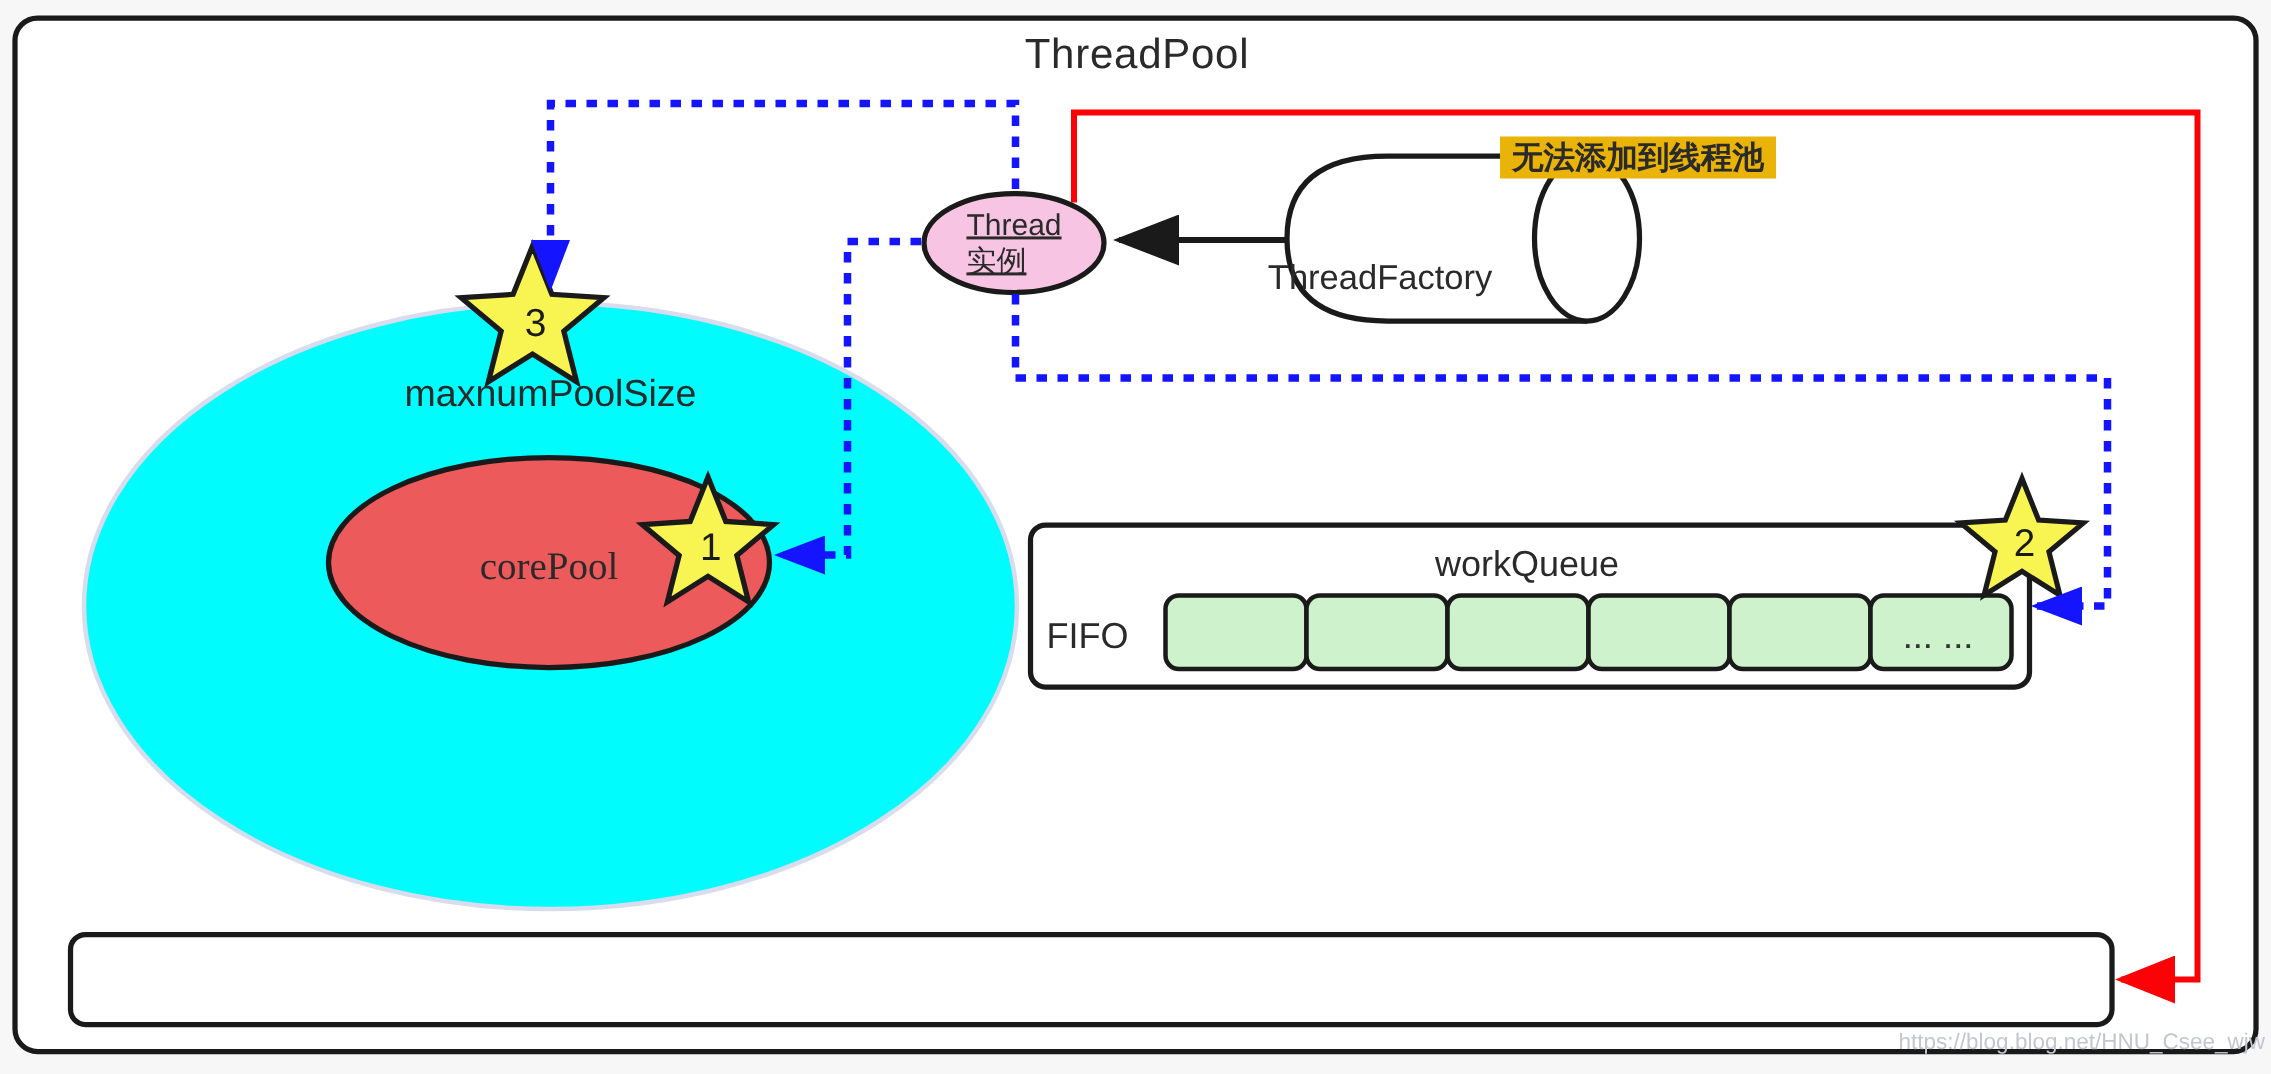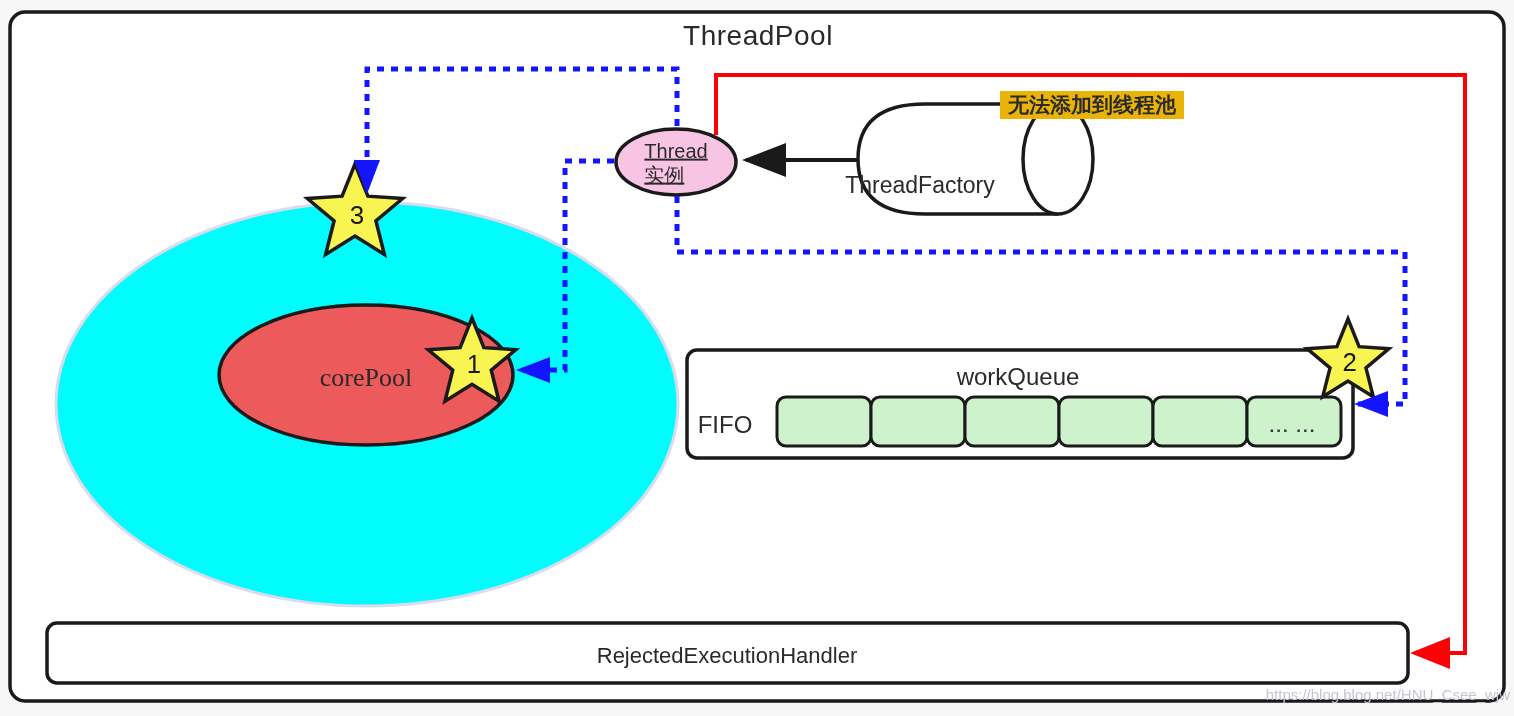--- a/index.html
+++ b/index.html
@@ -81,33 +81,33 @@
 
     <polyline points="677,126 677,69 367,69 367,190" fill="none" stroke-width="5" stroke-dasharray="7 7" marker-end="url(#arrBlue)" stroke="#1414ff"></polyline>
     <polyline points="614,161 565,161 565,370 520,370" fill="none" stroke-width="5" stroke-dasharray="7 7" marker-end="url(#arrBlue)" stroke="#1414ff"></polyline>
     <polyline points="677,196 677,252 1405,252 1405,404 1358,404" fill="none" stroke-width="5" stroke-dasharray="7 7" marker-end="url(#arrBlue)" stroke="#1414ff"></polyline>
   </svg>
 
   <div class="lbl title" style="left:758px;top:36px;">ThreadPool</div>
 
   <div class="lbl reject-note" style="left:1092px;top:81px;">无法添加到线程池</div>
 
+  <div class="lbl maxpool" style="left:367px;top:263px;">maxnumPoolSize</div>
 
   <div class="lbl corepool" style="left:366px;top:378px;">corePool</div>
 
   <div class="lbl thread-inst" style="left:676px;top:163px;">
     <div>Thread</div>
     <div>实例</div>
   </div>
 
   <div class="lbl factory" style="left:920px;top:161px;margin-top:24px;">ThreadFactory</div>
 
   <div class="lbl wq-title" style="left:1018px;top:377px;">workQueue</div>
 
   <div class="lbl fifo" style="left:725px;top:425px;">FIFO</div>
 
   <div class="lbl cell-dots" style="left:1293px;top:427px;">... ...</div>
 
-  <div class="lbl rej-handler" style="left:727px;top:656px;">RejectedExecutionHandler</div>
 
   <div class="watermark">https://blog.blog.net/HNU_Csee_wjw</div>
 
 </div>
 
 </body></html>

